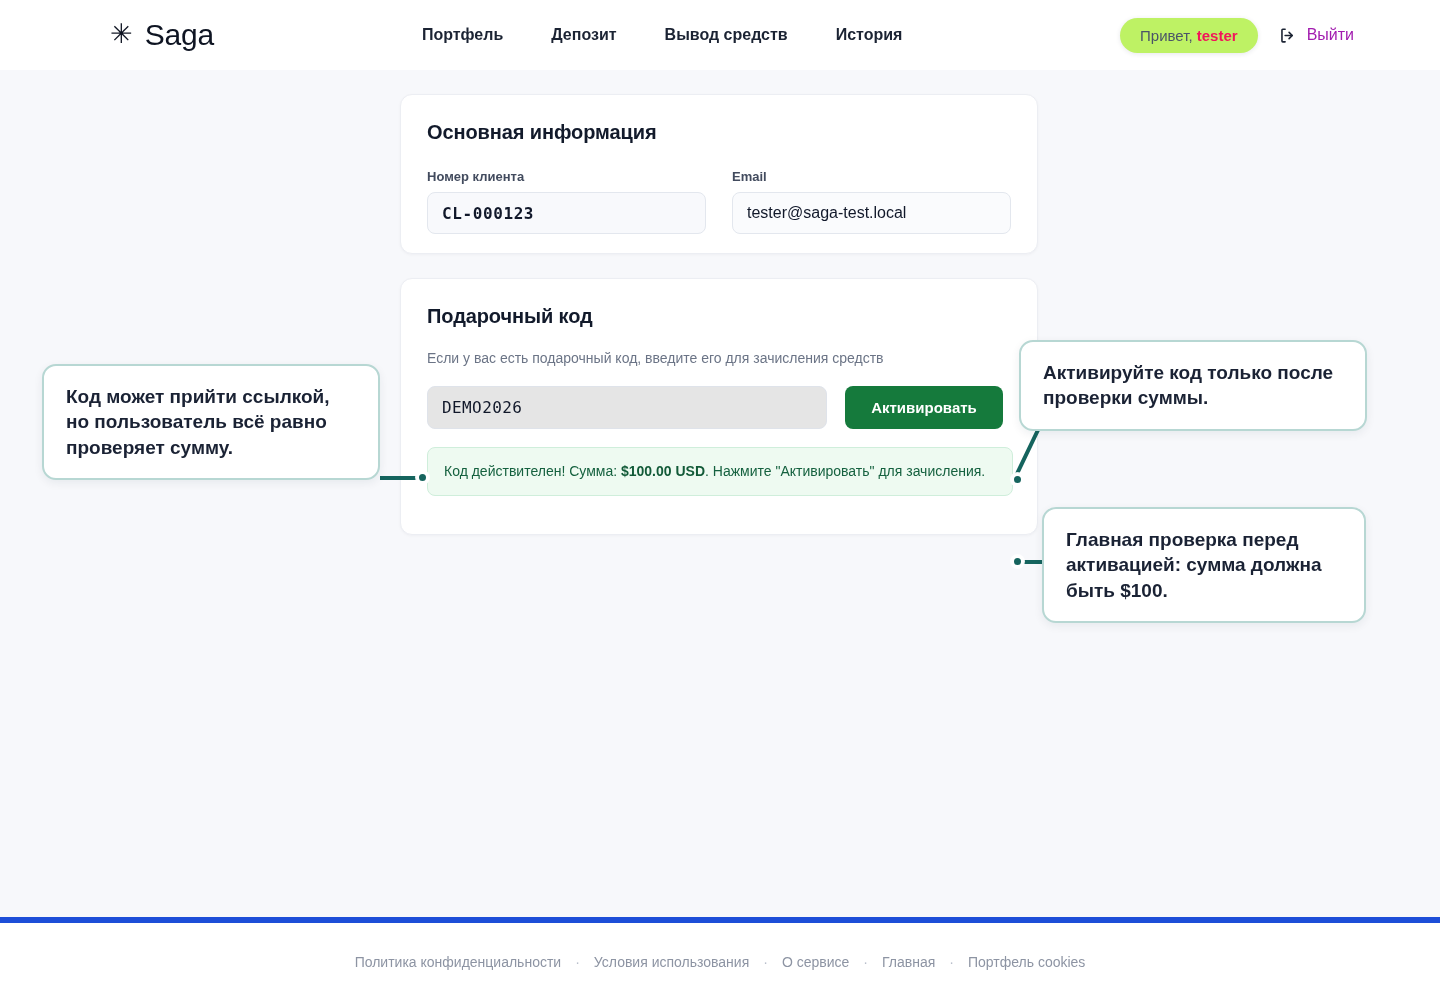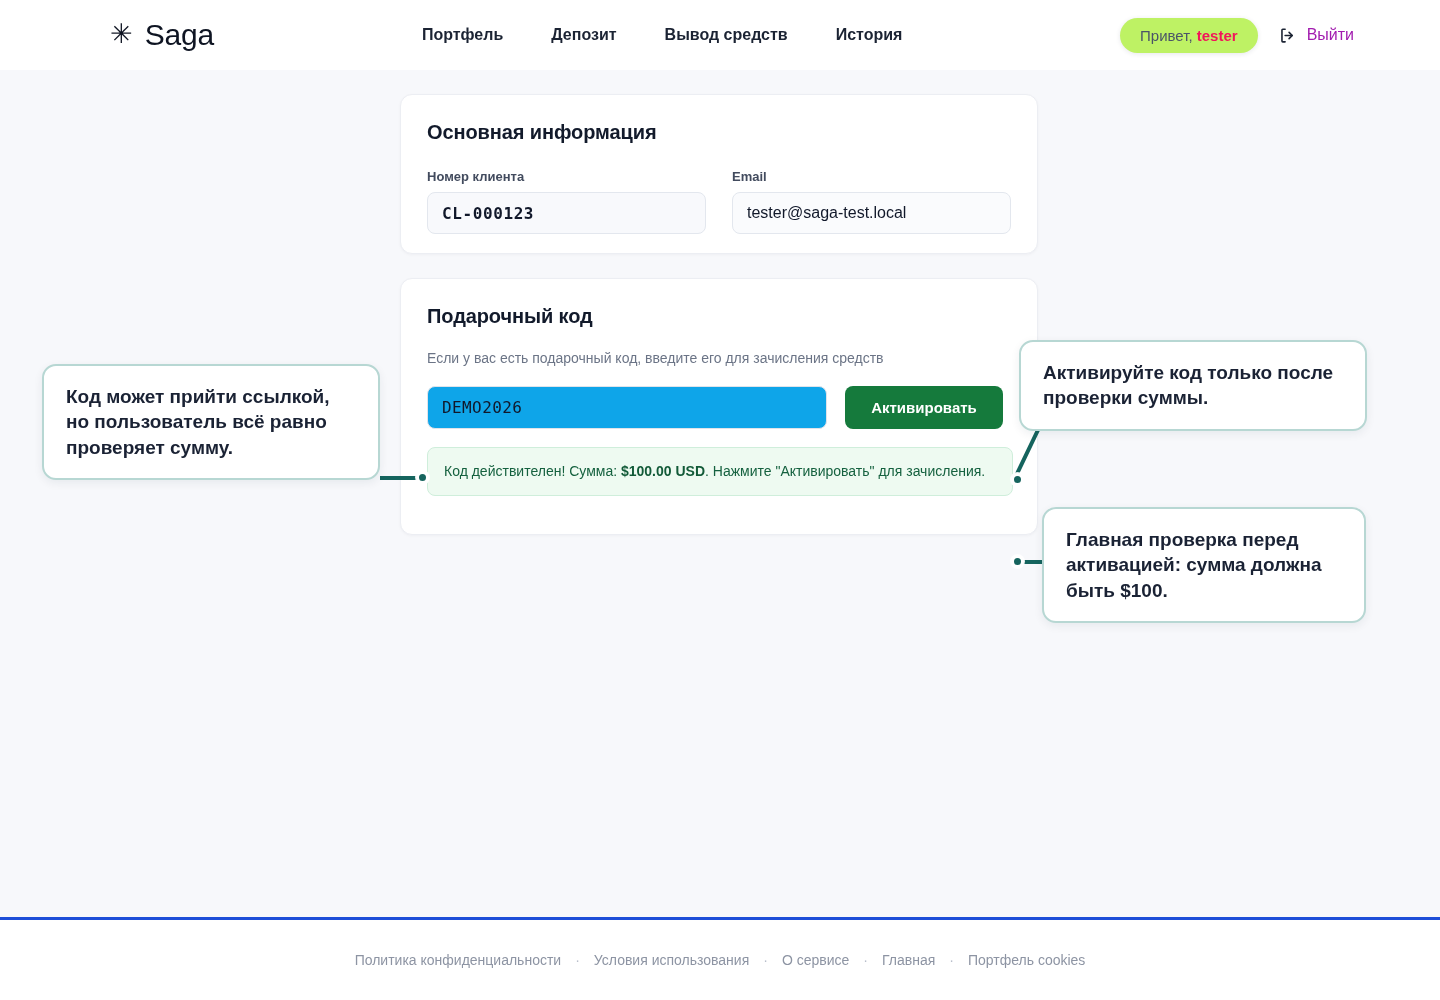--- a/index.html
+++ b/index.html
@@ -160,21 +160,21 @@
     display: flex;
     align-items: center;
     gap: 18px;
     margin-top: 20px;
   }
   .gift-input {
     width: 400px;
     height: 43px;
     border: 1px solid #dfe3ea;
     border-radius: 8px;
-    background: #0ea5e9;
+    background: #e5e5e5;
     display: flex;
     align-items: center;
     padding: 0 14px;
     font-family: "DejaVu Sans Mono", monospace;
     font-size: 16px;
     color: #11182a;
     letter-spacing: 0.4px;
   }
   .activate-btn {
     width: 158px;
@@ -249,21 +249,21 @@
     z-index: 5;
   }
   .dot-left { left: 416px;  top: 401px; }
   .dot-r1   { left: 1011px; top: 403px; }
   .dot-r2   { left: 1011px; top: 485px; }
 
   
   .footer {
     height: 83px;
     background: #ffffff;
-    border-top: 3px solid #1d4ed8;
+    border-top: 6px solid #1d4ed8;
     display: flex;
     align-items: center;
     justify-content: center;
     position: relative;
     z-index: 3;
   }
   .footer-links {
     display: flex;
     align-items: center;
     gap: 0;

